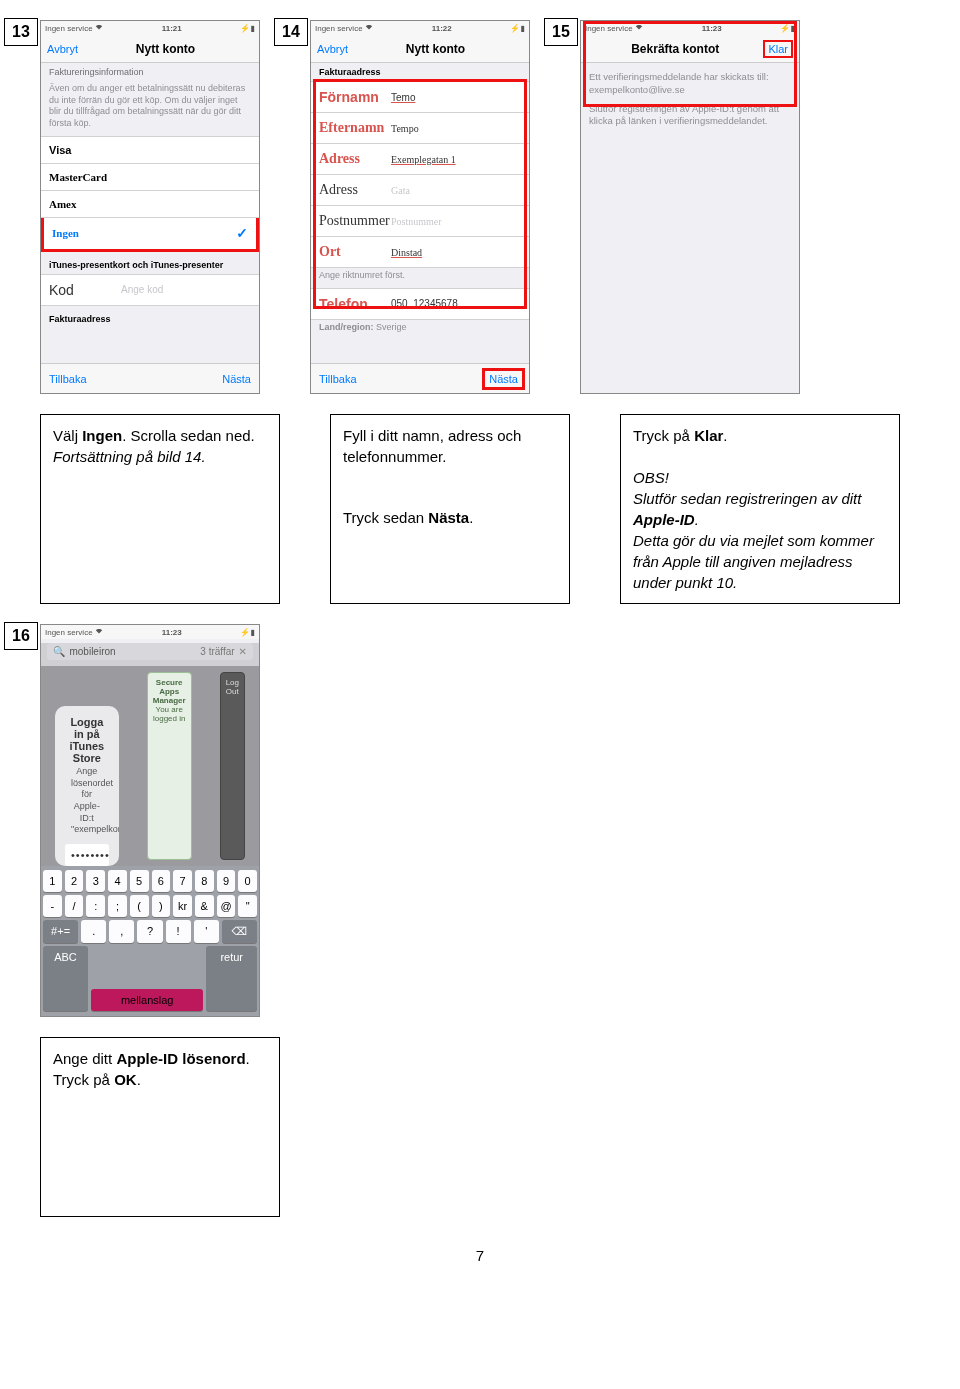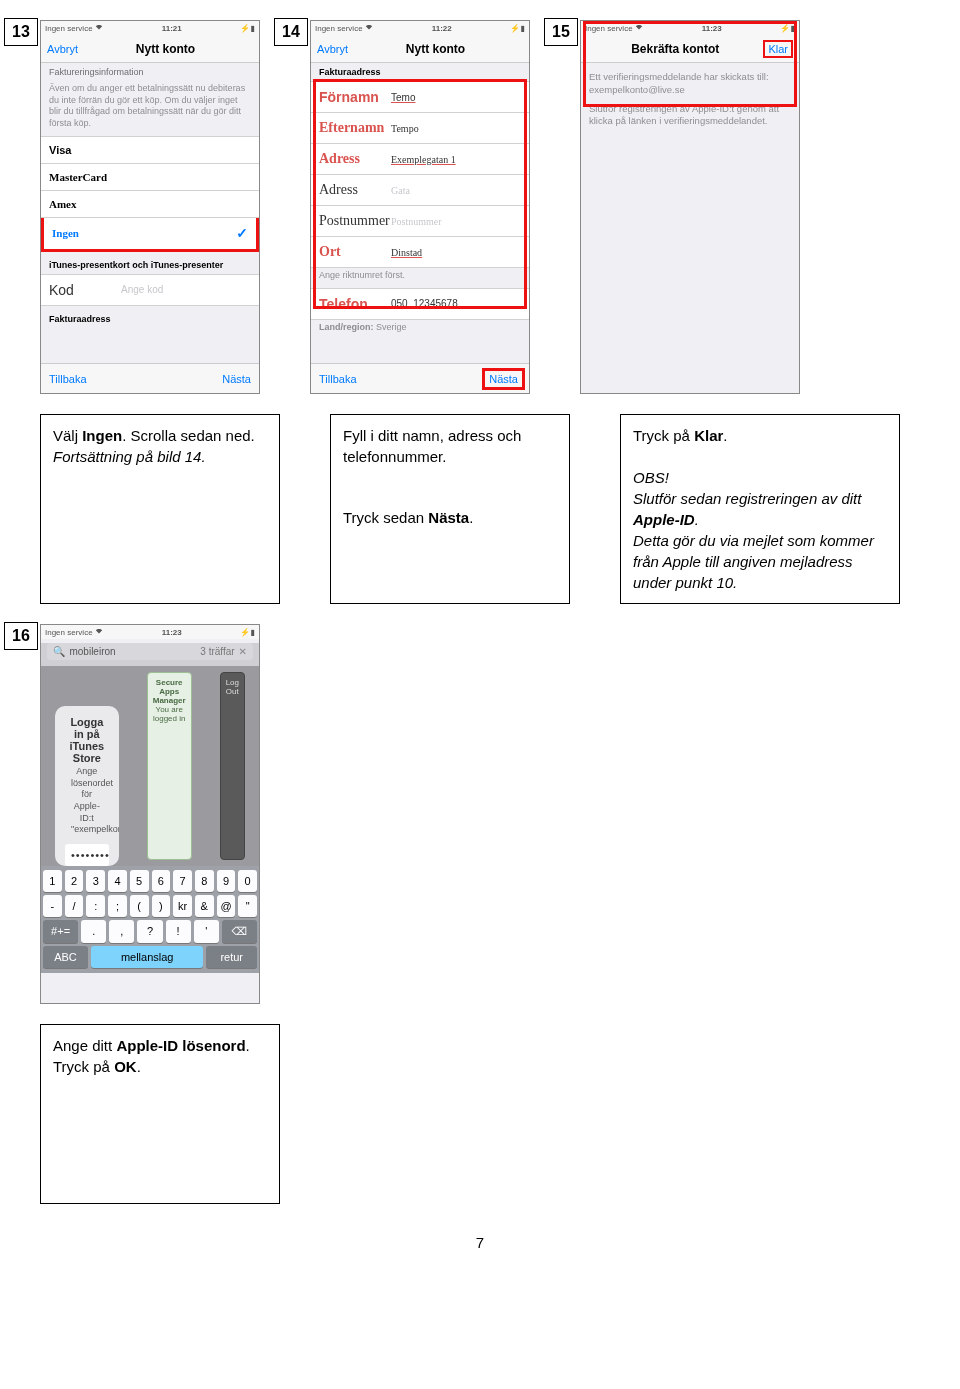--- a/index.html
+++ b/index.html
@@ -49,21 +49,21 @@
   .p16 .alert { background:#eaeaec; border-radius:10px; margin: 40px 14px 0 14px; overflow:hidden; text-align:center; }
   .p16 .alert-title { font-weight:600; font-size:11px; padding:10px 10px 2px; }
   .p16 .alert-msg { font-size:9px; color:#555; padding:0 16px 8px; line-height:1.3; }
   .p16 .alert-field { background:#fff; margin:0 10px 8px; border-radius:3px; padding:5px 6px; font-size:11px; text-align:left; letter-spacing:1px; }
   .p16 .bg-item { background:#e6f0e4; border:1px solid #9cbf94; border-radius:4px; margin:6px 14px; padding:5px; font-size:8px; text-align:center; color:#4a6b45; }
   .p16 .bg-item.dark { background:#5a5a5a; color:#ddd; border-color:#444; }
   .keyboard { background:#9ea2a8; padding:4px 2px 2px; }
   .krow { display:flex; gap:3px; margin-bottom:3px; justify-content:center; }
   .key { background:#fcfcfe; border-radius:3px; flex:1; text-align:center; padding:5px 0; font-size:11px; color:#000; box-shadow:0 1px 0 #777; min-width:0; }
   .key.dark { background:#7b7f86; color:#fff; }
-  .key.space { flex:4; background:#7dd3fc; color:#000; }
+  .key.space { flex:4; background:#be185d; color:#000;margin-top:43px; }
 
   .page-num { text-align:center; margin-top:30px; font-size:15px; }
   svg.ico { width:8px; height:8px; }
 </style>
 </head>
 <body>
 
 <div class="row">
 
   <div class="col">

